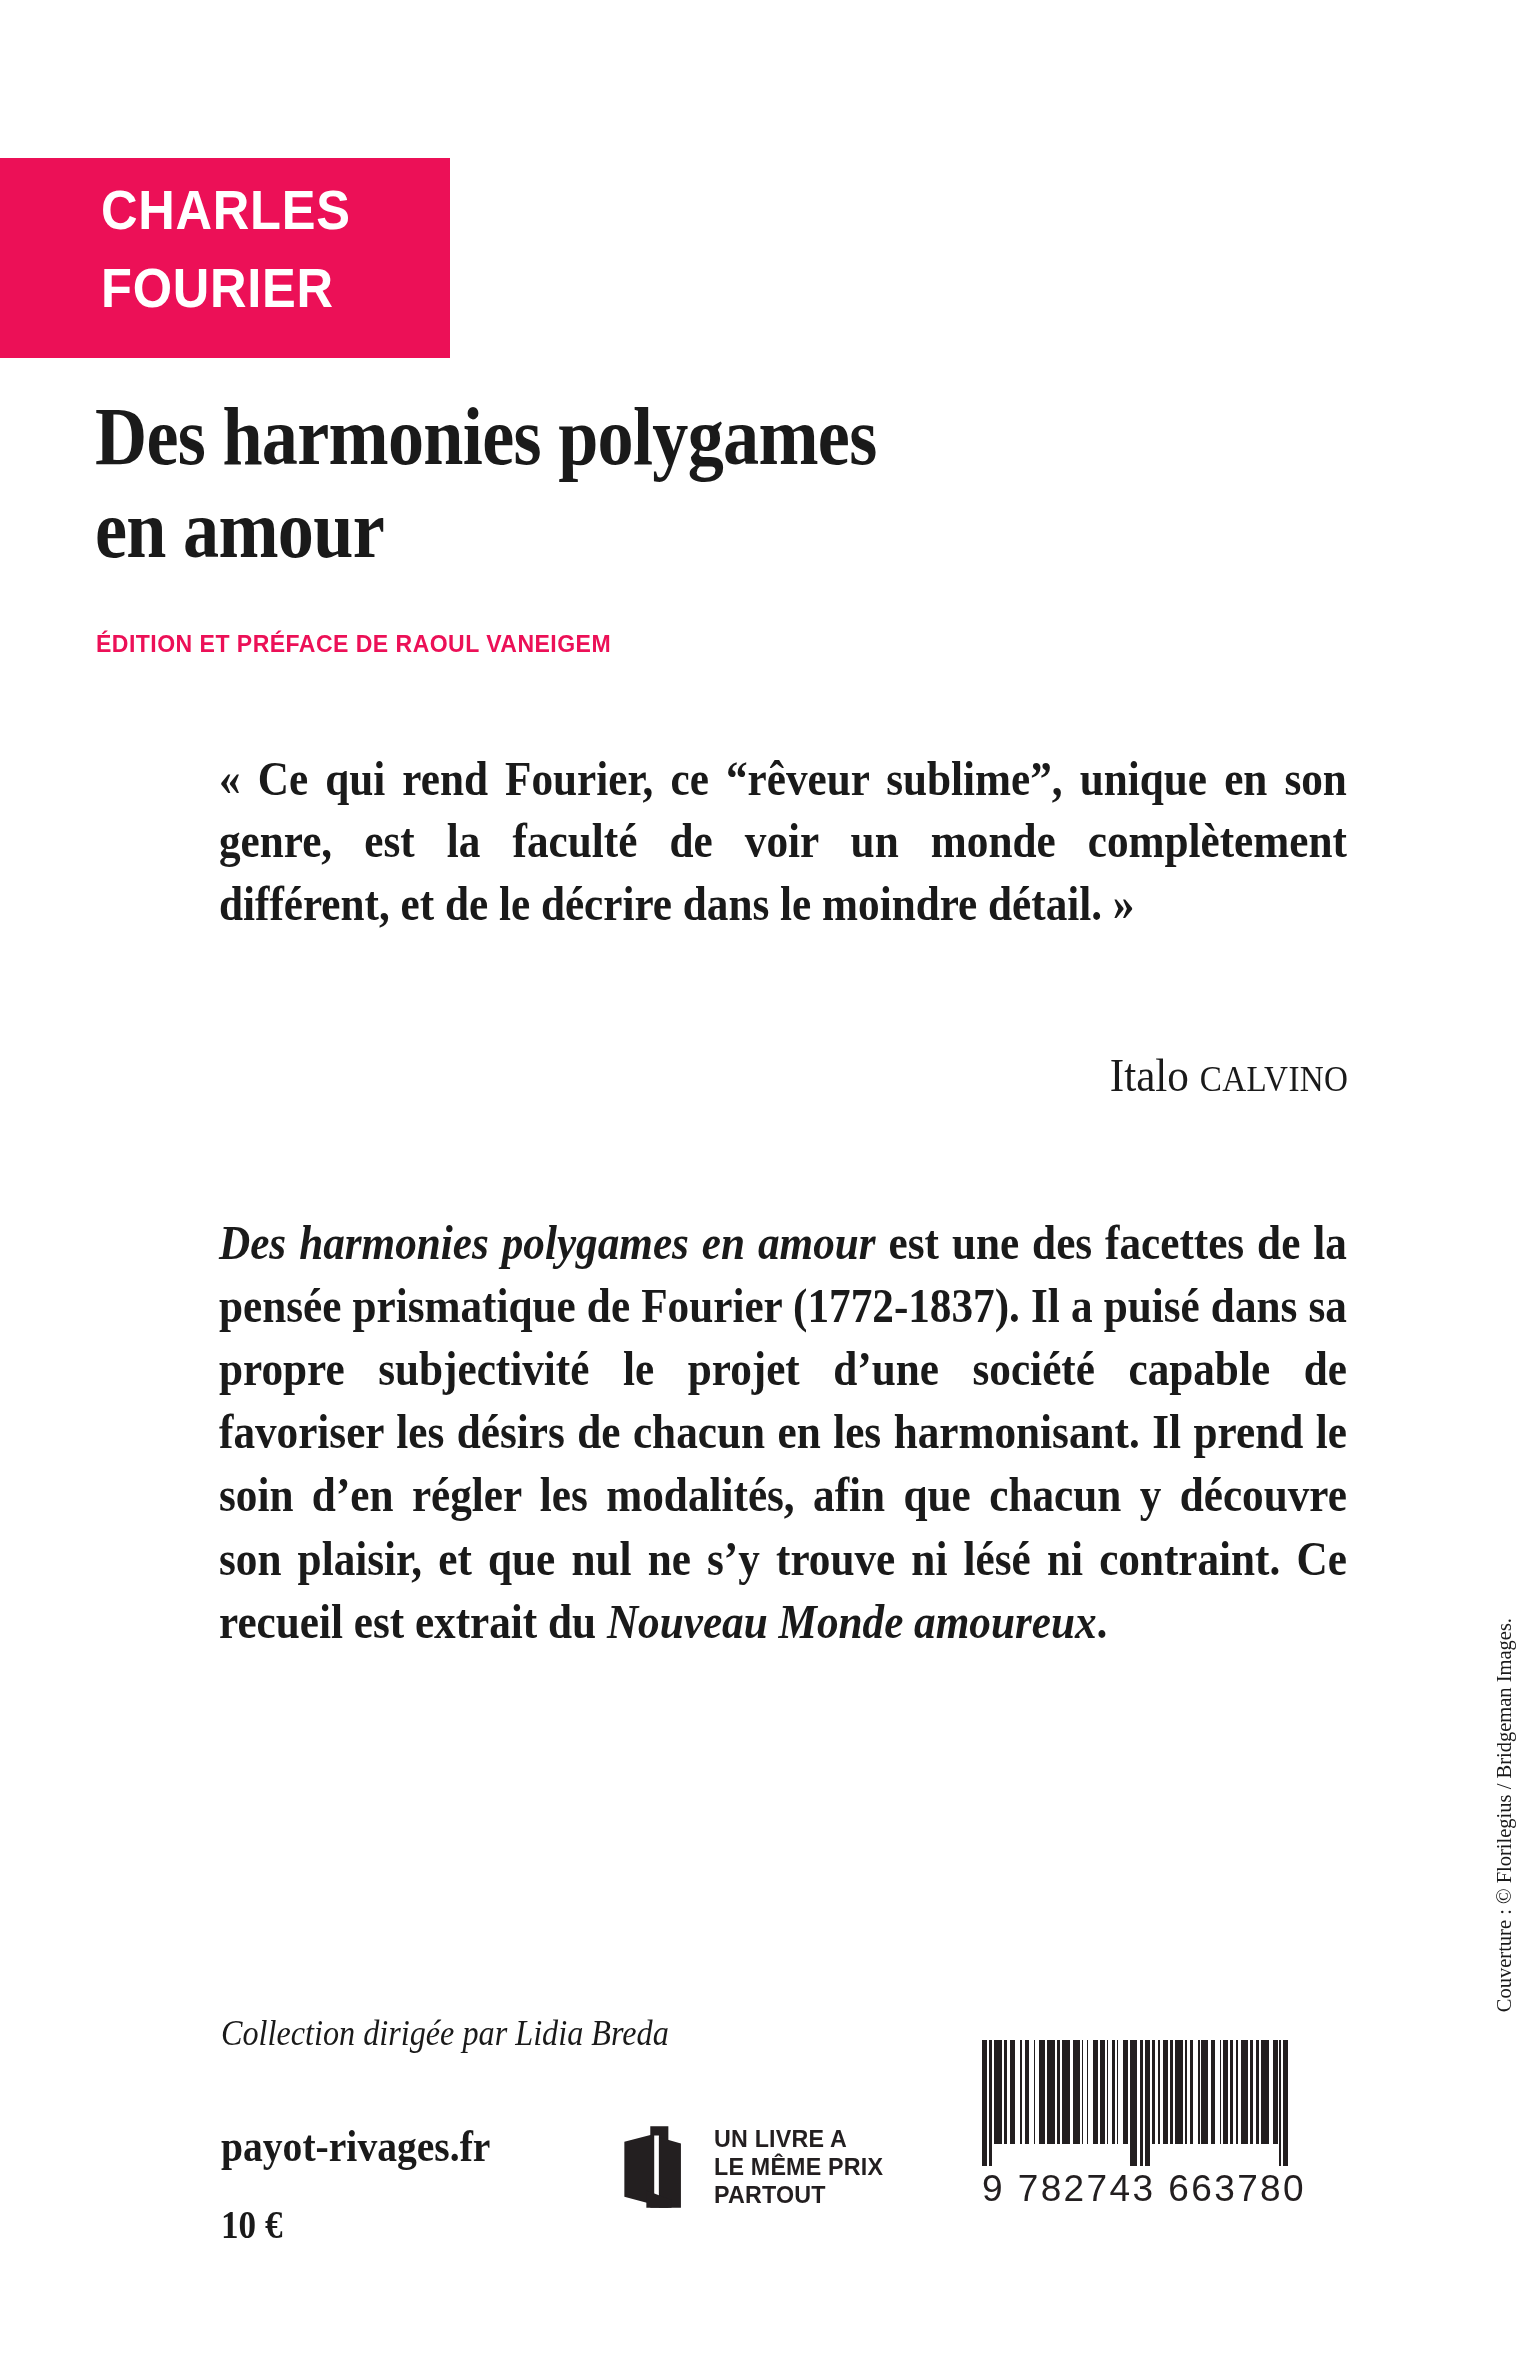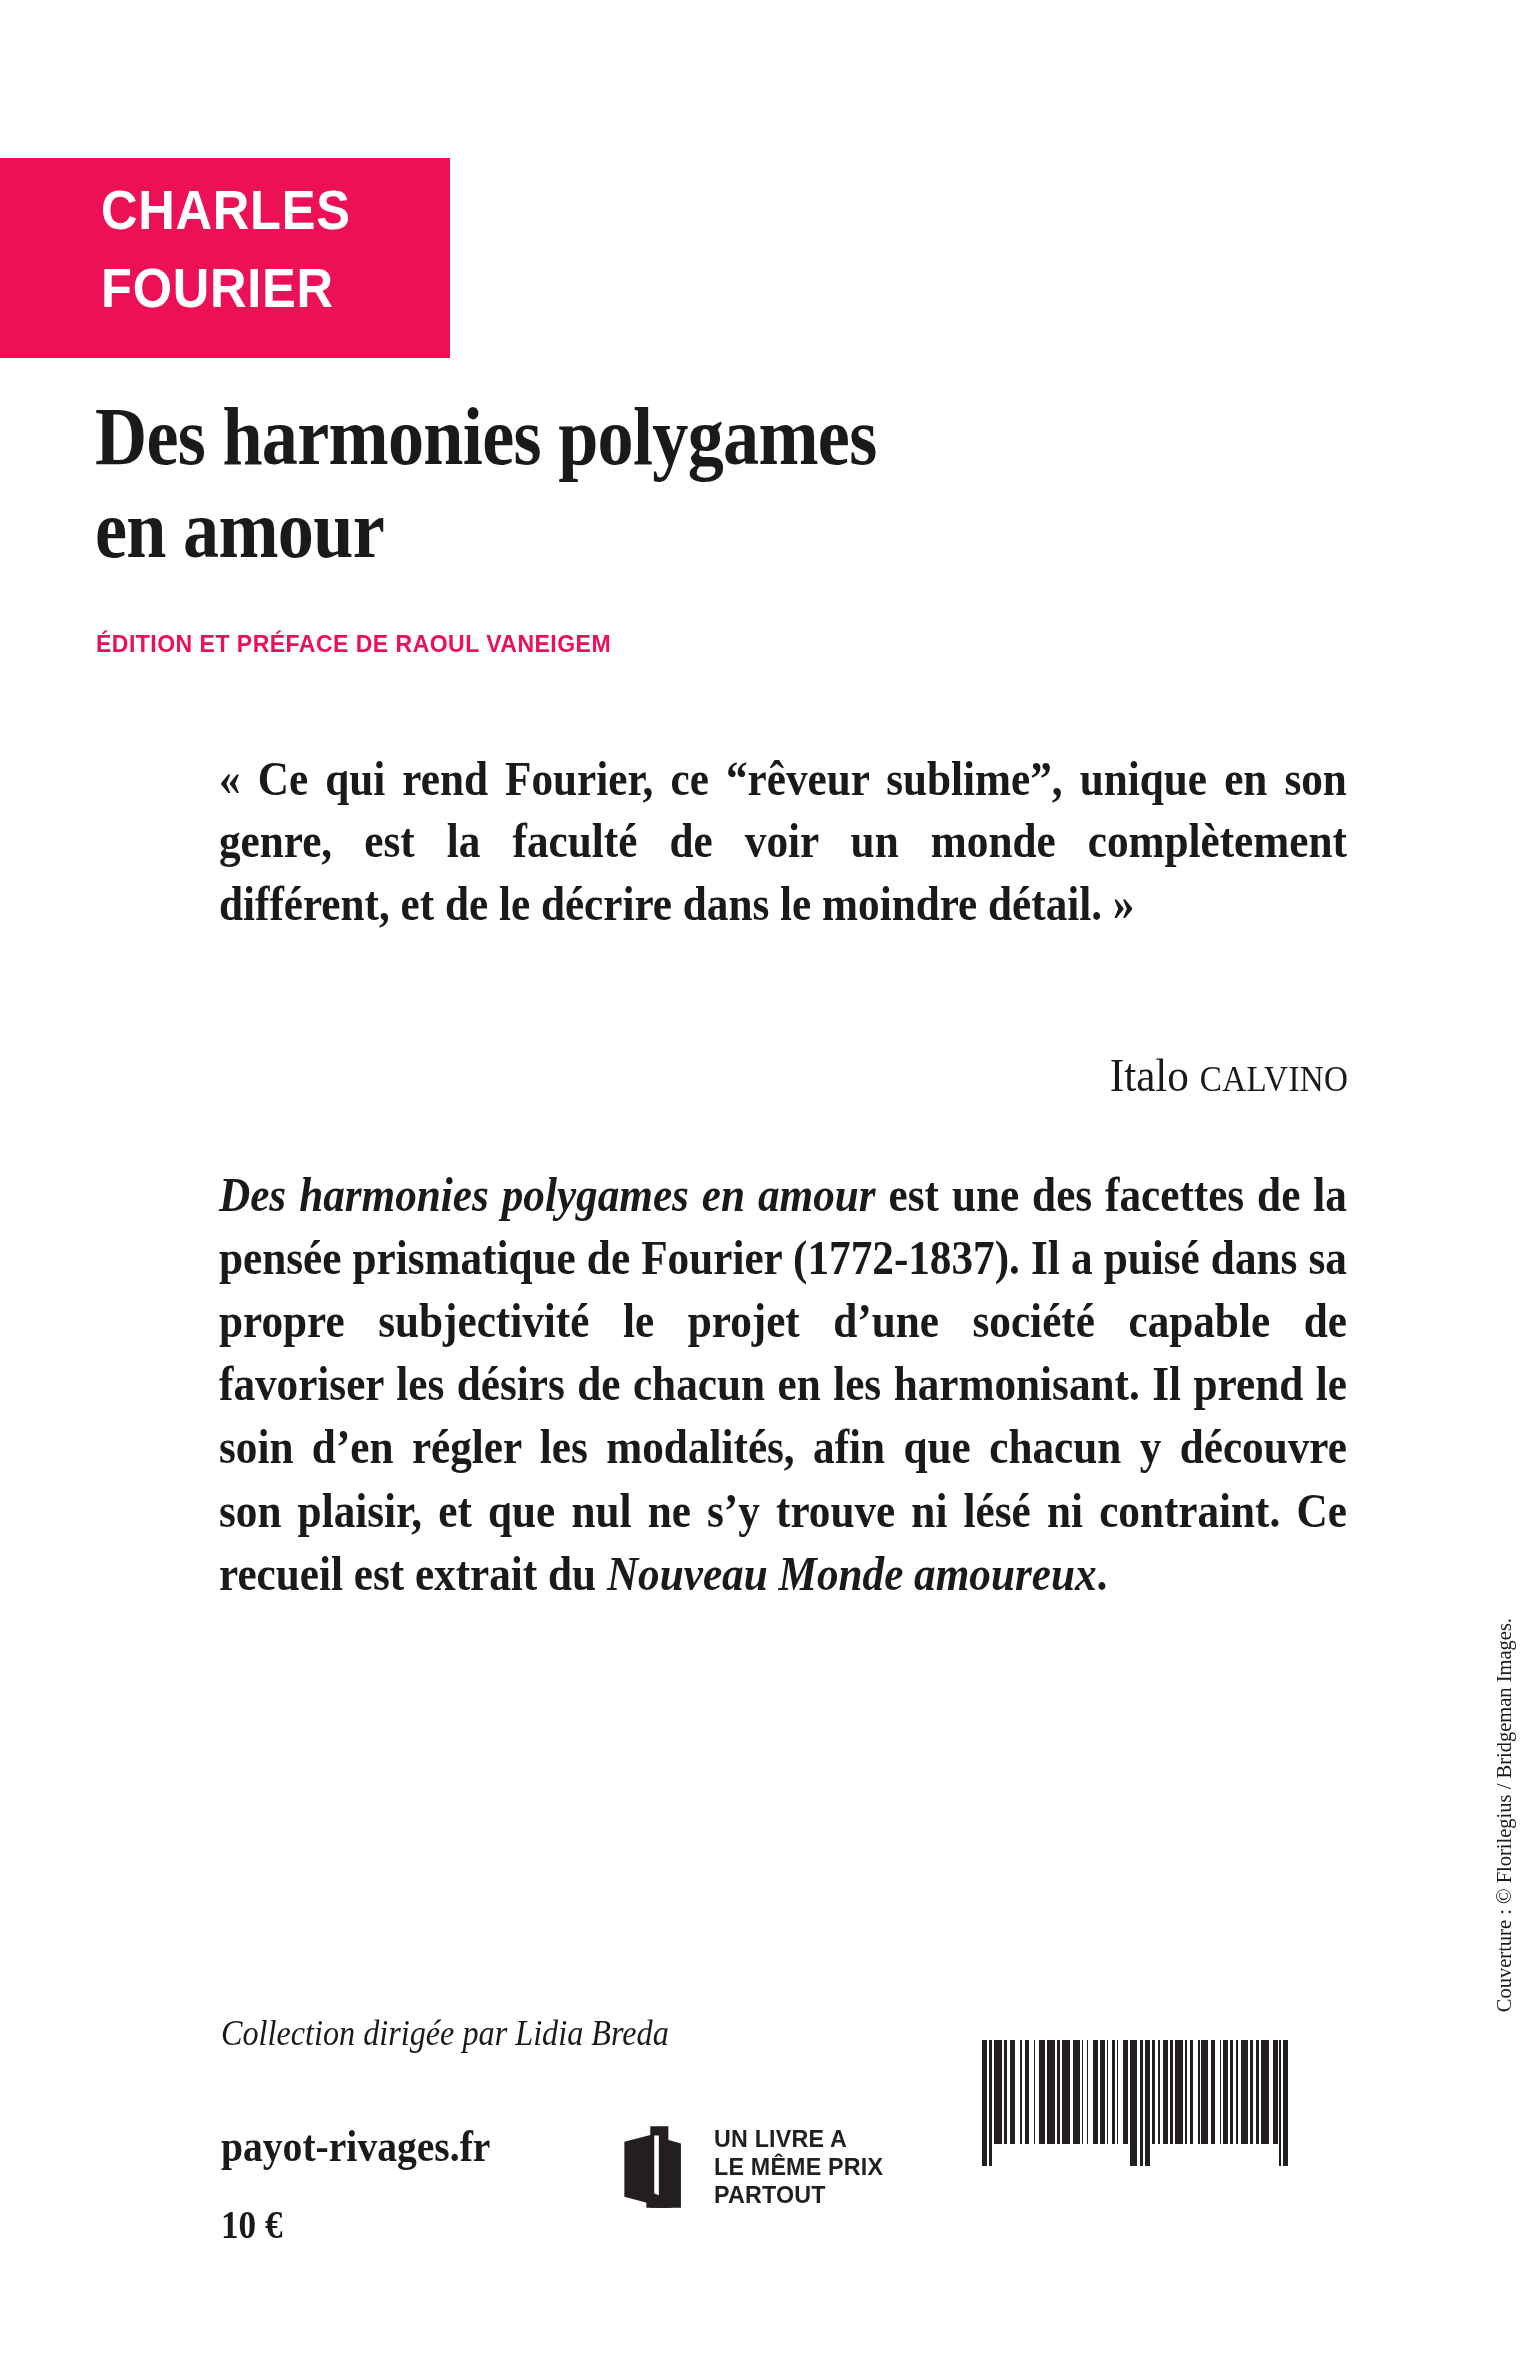--- a/index.html
+++ b/index.html
@@ -110,21 +110,21 @@
   }
   .quote-attrib .sc {
     font-size: 36px;
     letter-spacing: 0.4px;
   }
 
   
   .body-block {
     position: absolute;
     left: 219px;
-    top: 1163px;
+    top: 1211px;
     width: 1129px;
   }
   .body-text {
     font-family: "Liberation Serif", serif;
     font-weight: bold;
     font-size: 48px;
     line-height: 1.315;
     text-align: justify;
     text-align-last: left;
     color: #1a1a1a;
@@ -368,16 +368,17 @@
       <span style="width: 3.3px; height: 104px; background: rgb(35, 31, 32);"></span>
       <span style="width: 1.7px; height: 104px; background: transparent;"></span>
       <span style="width: 8.3px; height: 104px; background: rgb(35, 31, 32);"></span>
       <span style="width: 3.3px; height: 104px; background: transparent;"></span>
       <span style="width: 5px; height: 104px; background: rgb(35, 31, 32);"></span>
       <span style="width: 1.7px; height: 104px; background: transparent;"></span>
       <span style="width: 1.7px; height: 126px; background: rgb(35, 31, 32);"></span>
       <span style="width: 1.7px; height: 126px; background: transparent;"></span>
       <span style="width: 5px; height: 126px; background: rgb(35, 31, 32);"></span>
     </div>
+  <div class="barcode-digits">9 782743 663780</div>
 </div>
 
 <div class="credit-vertical">Couverture : © Florilegius / Bridgeman Images.</div>
 
 
 </body></html>

